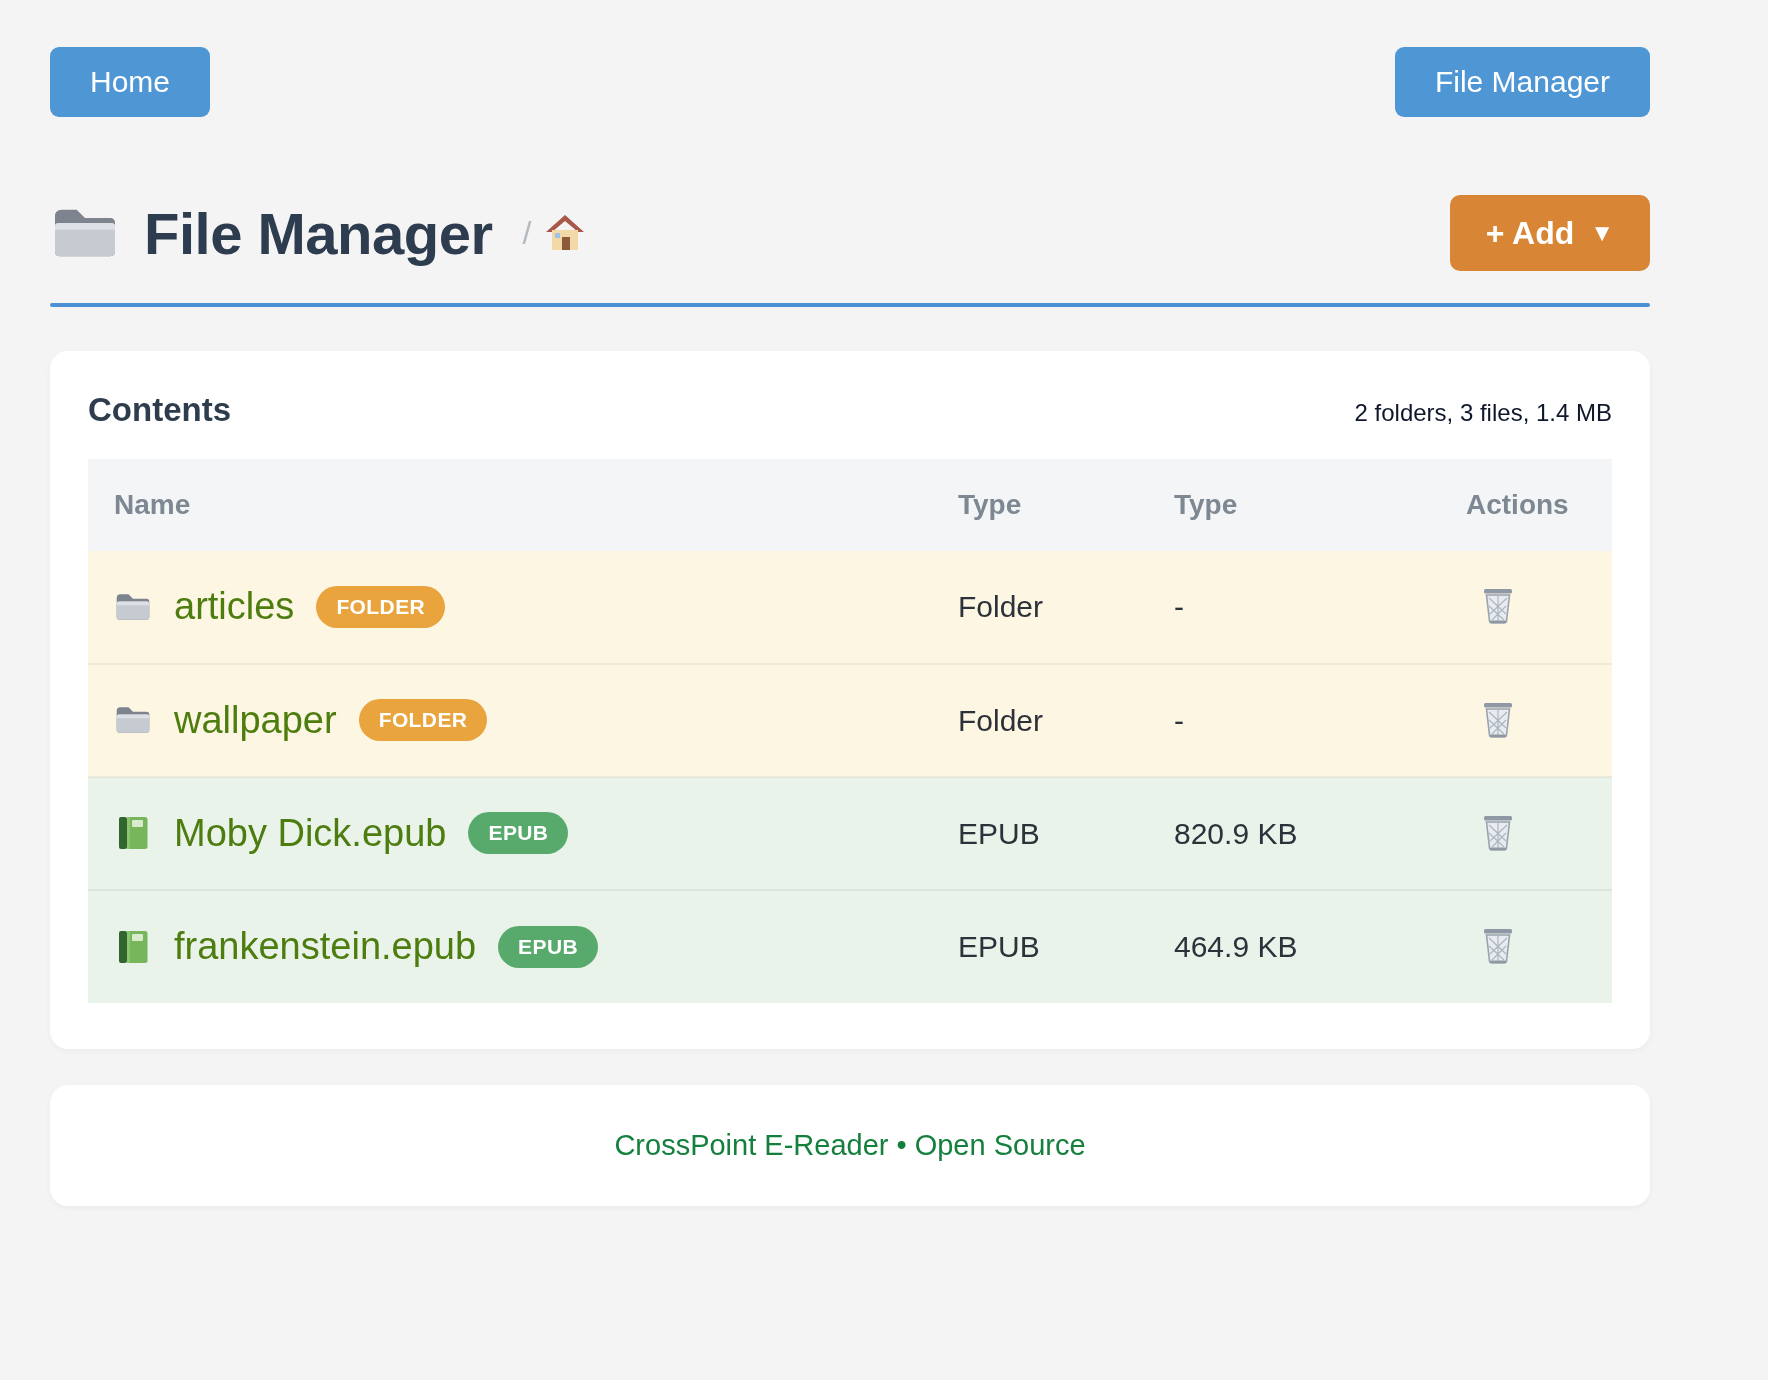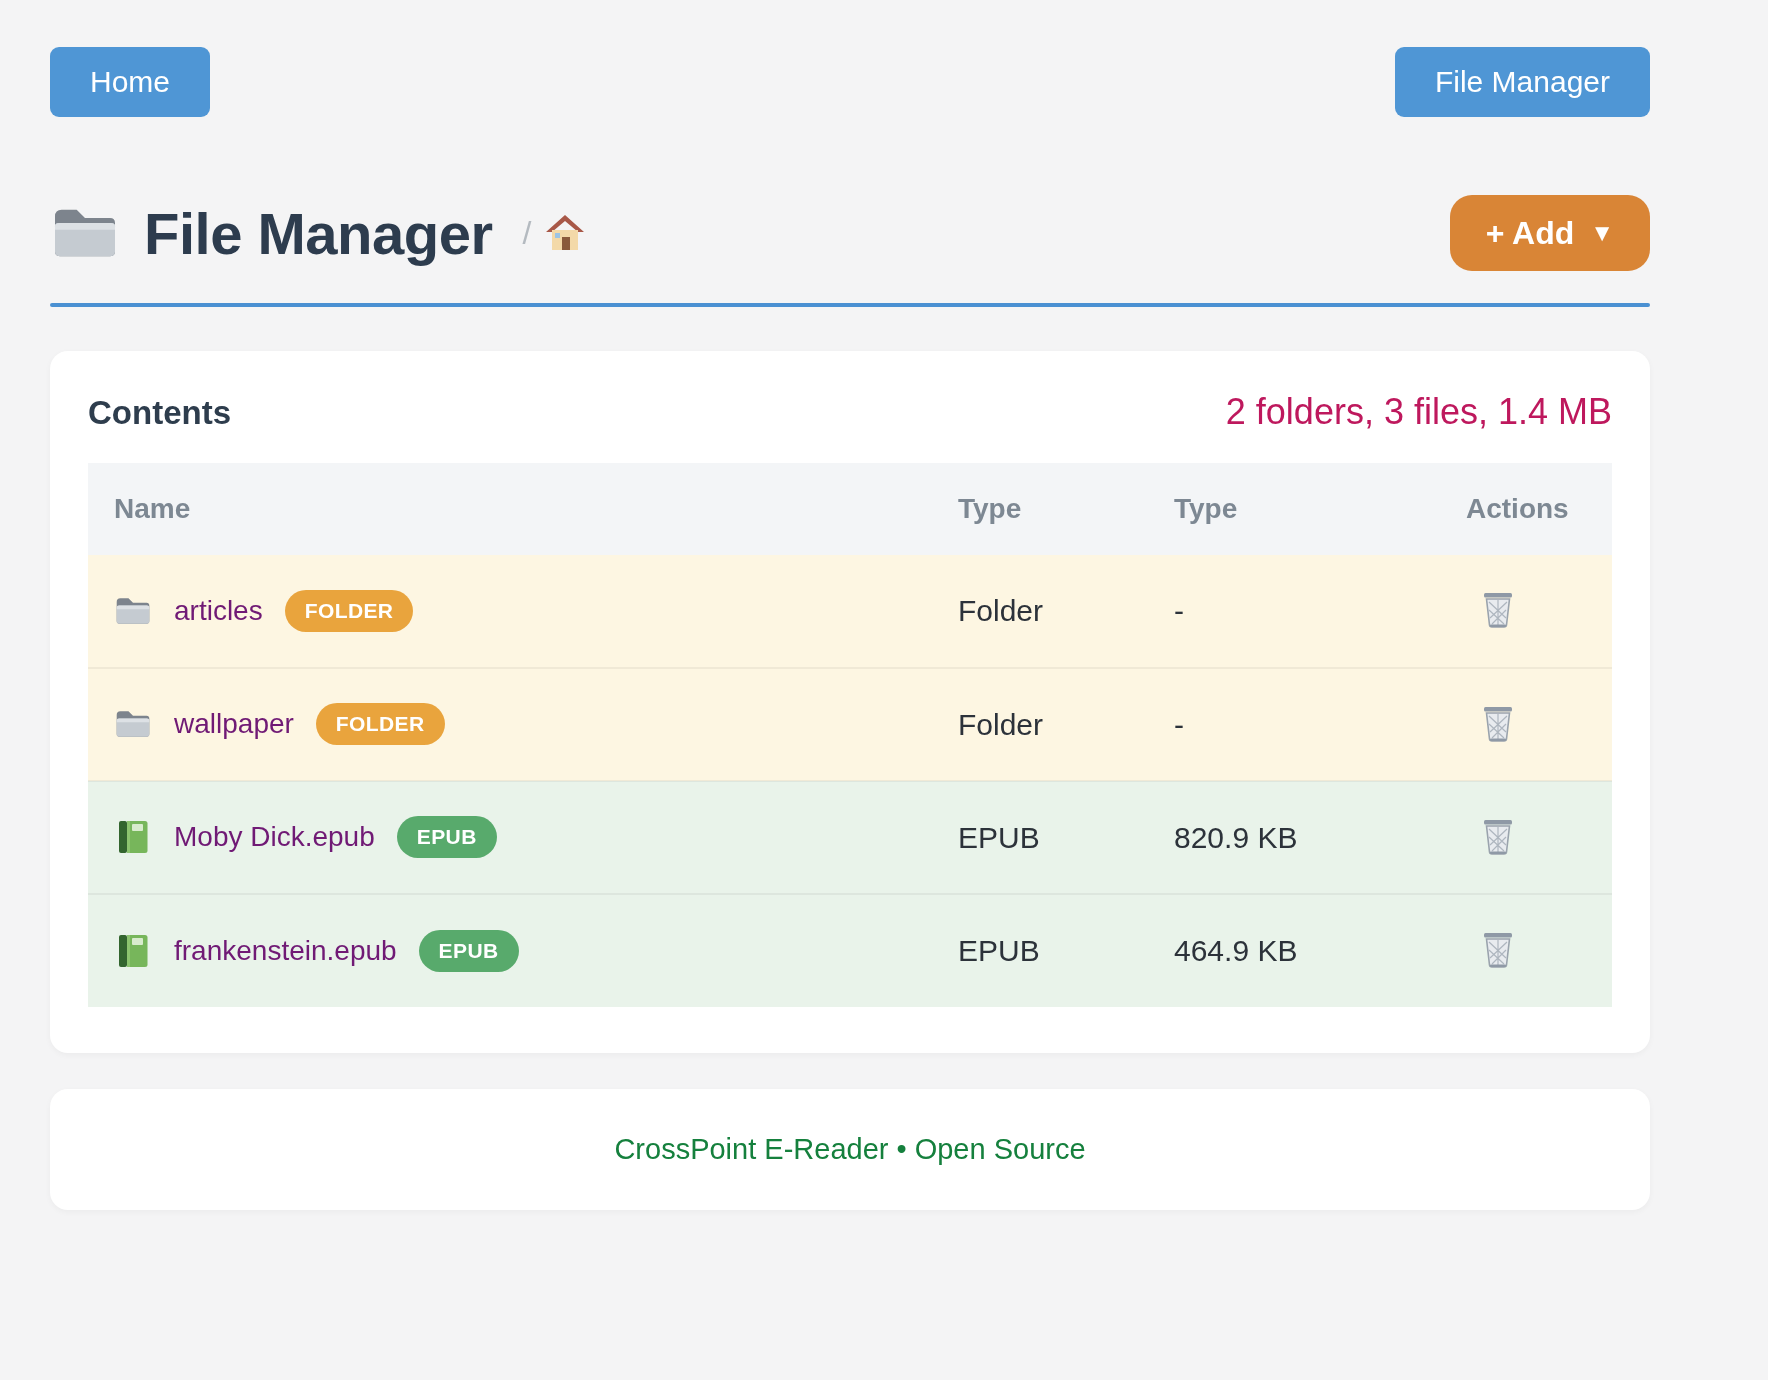--- a/index.html
+++ b/index.html
@@ -29,54 +29,54 @@
   .title-folder-icon { width: 70px; height: 60px; margin-right: 24px; }
   .page-title { font-size: 58px; font-weight: bold; color: #2d3c4e; letter-spacing: -0.5px; }
   .breadcrumb { display: flex; align-items: center; margin-left: 30px; }
   .crumb-sep { font-size: 32px; color: #b4bac0; margin-right: 14px; }
   .home-icon { width: 40px; height: 40px; }
   .add-btn {
     display: inline-flex; align-items: center; gap: 16px;
     height: 76px; padding: 0 36px;
     background: #d98536; color: #fff;
     font-size: 32px; font-weight: bold; font-family: inherit;
-    border: none; border-radius: 22px; cursor: pointer;
+    border: none; border-radius: 10px; cursor: pointer;
   }
   .add-caret { font-size: 24px; }
 
   .title-rule { margin-top: 32px; height: 4px; background: #4a90d2; border: none; border-radius: 2px; }
 
   
   .card {
     margin-top: 44px; background: #fff; border-radius: 18px;
     padding: 40px 38px 46px 38px;
     box-shadow: 0 2px 6px rgba(0,0,0,0.04);
   }
   .card-header { display: flex; align-items: baseline; justify-content: space-between; }
   .card-title { font-size: 33px; font-weight: bold; color: #2e3d4d; }
-  .card-summary { font-size: 36px; color: #be185d; }
+  .card-summary { font-size: 24px; color: #0f172a; }
 
   table.files { width: 100%; margin-top: 30px; border-collapse: collapse; }
   table.files col.c-type { width: 216px; }
   table.files col.c-size { width: 292px; }
   table.files col.c-actions { width: 146px; }
   thead th {
     background: #f3f5f7; text-align: left;
     font-size: 28px; font-weight: bold; color: #7d8893;
     padding: 30px 0; height: 88px;
   }
   thead th.th-name { padding-left: 26px; }
   tbody td { height: 113px; padding: 0; border-bottom: 2px solid rgba(0,0,0,0.05); }
   tbody tr:last-child td { border-bottom: none; margin-left: 8px; }
   tr.row-folder td { background: #fdf6e2; }
   tr.row-epub td { background: #e9f3ea; }
   td.td-name { padding-left: 26px; }
   .name-cell { display: inline-flex; align-items: center; gap: 22px; cursor: pointer; }
   .row-icon { width: 38px; height: 36px; flex: 0 0 auto; }
-  .file-name { font-size: 28px; color: #701a75; }
+  .file-name { font-size: 38px; color: #4d7c0f; }
   .badge {
     display: inline-block; padding: 9px 20px; border-radius: 999px;
     color: #fff; font-size: 21px; font-weight: bold; letter-spacing: 0.4px;
   }
   .badge-folder { background: #e9a43d; }
   .badge-epub { background: #58aa6c; }
   .cell-text { font-size: 30px; color: #2c323a; }
   .trash-btn {
     background: none; border: none; cursor: pointer;
     margin-left: 14px; padding: 0; line-height: 0;

